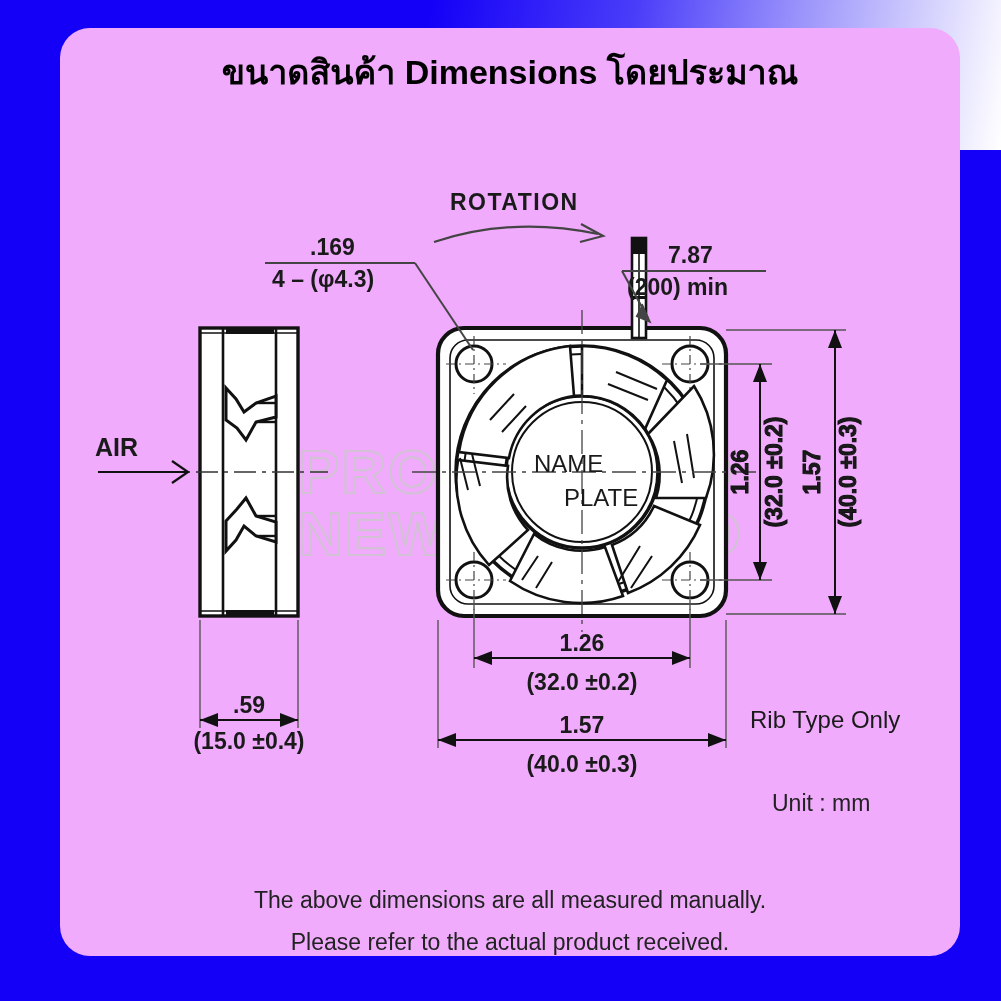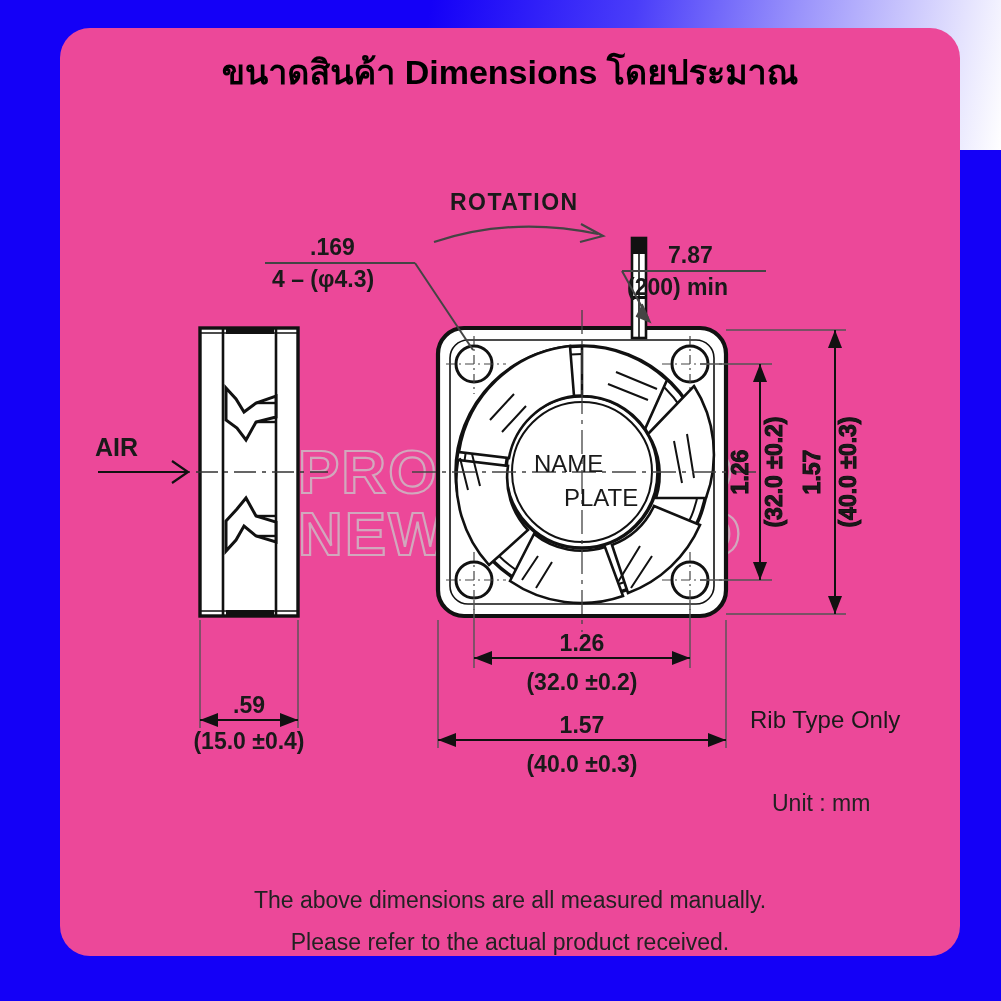--- a/index.html
+++ b/index.html
@@ -26,21 +26,21 @@
     width: 1001px; height: 150px;
     background: linear-gradient(100deg, #1400f7 0%, #1400f7 42%, #4a3df9 62%, #9a93fb 78%, #ffffff 100%);
     pointer-events: none;
   }
   #canvas {
     position: absolute;
     left: 60px;
     top: 28px;
     width: 900px;
     height: 928px;
-    background: #ec4899;
+    background: #f0abfc;
     border-radius: 30px;
     overflow: hidden;
   }
   #drawing {
     position: absolute;
     left: 0; top: 0;
     width: 900px;
     height: 928px;
   }
   #title {

